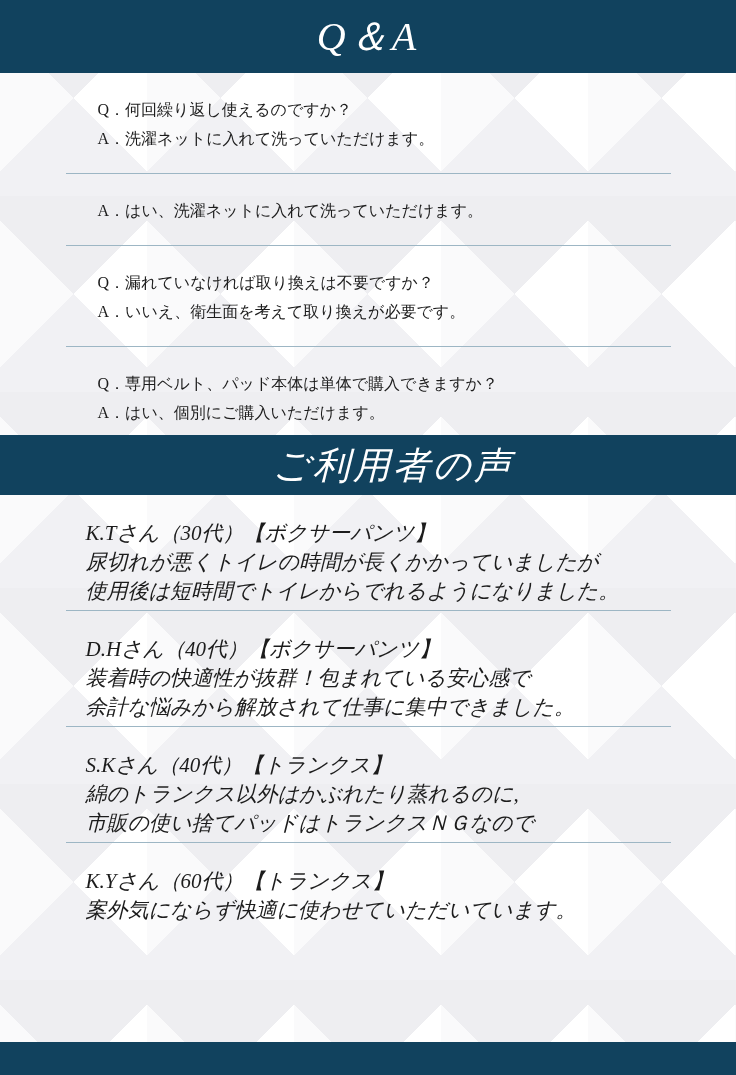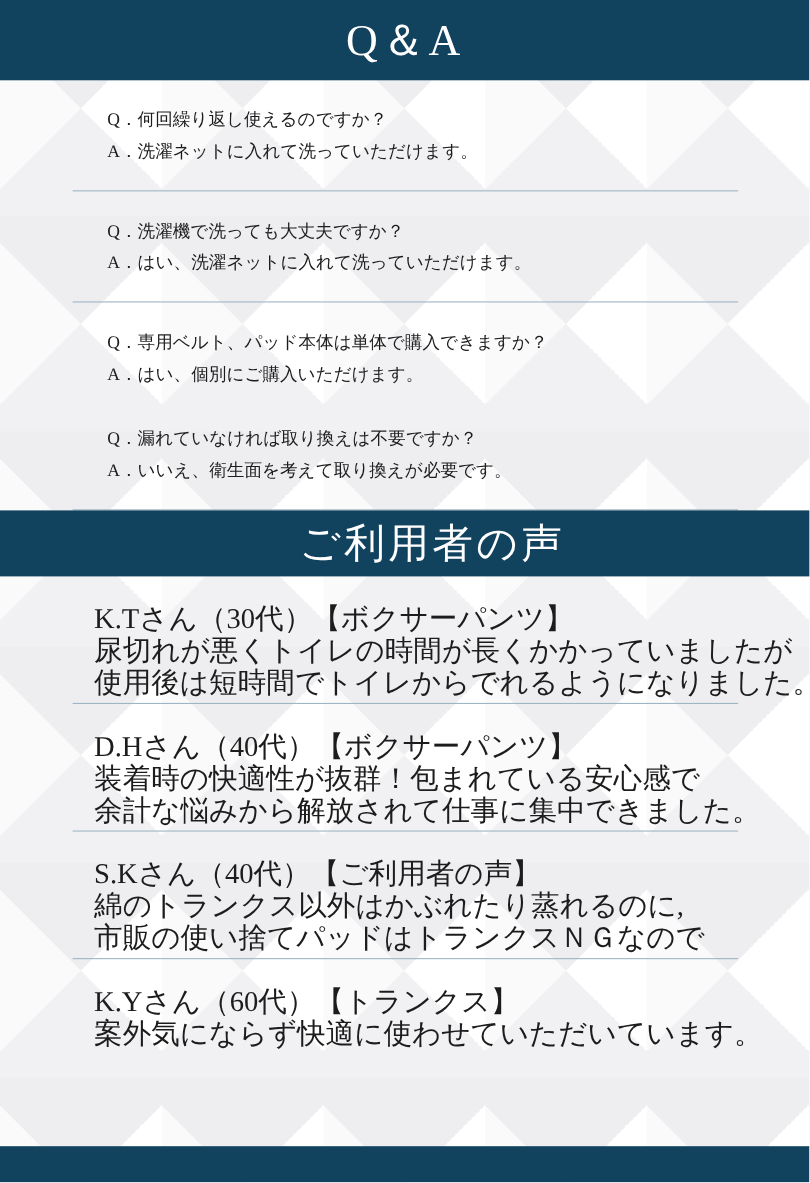--- a/index.html
+++ b/index.html
@@ -25,20 +25,21 @@
   }
 
   
   .band {
     flex: 0 0 auto;
     width: 100%;
     background: #11425e;
     display: flex;
     align-items: center;
     justify-content: center;
+    font-style: italic;
   }
   .band-top    { height: 73px; }
   .band-middle { height: 60px; padding-left: 25px; }
   .band-bottom { height: 33px; margin-top: auto; }
   .band-title {
     margin: 0;
     color: #ffffff;
     font-weight: normal;
     font-size: 40px;
     letter-spacing: 3px;
@@ -63,22 +64,23 @@
   .qa-item.last {
     border-bottom: none;
     padding-bottom: 8px;
   }
   .qa-line { white-space: nowrap; }
 
   
   .voice-item {
     padding: 24px 0 4px 20px;
     border-bottom: 1px solid #9db6c4;
-    font-size: 26px;
+    font-size: 21px;
     line-height: 29px;
+    font-style: italic;
   }
   .voice-item.last { border-bottom: none; }
   .voice-line { white-space: nowrap; }
 </style>
 </head>
 <body>
 
 <div class="page">
 
   <header class="band band-top">
@@ -86,32 +88,31 @@
   </header>
 
   <section>
 
     <div class="qa-item">
       <div class="qa-line"><span>Q．</span><span>何回繰り返し使えるのですか？</span></div>
       <div class="qa-line"><span>A．</span><span>洗濯ネットに入れて洗っていただけます。</span></div>
     </div>
 
     <div class="qa-item">
-      <div class="qa-line"><span>Q．</span><span>洗濯機で洗っても大丈夫ですか？</span></div>
       <div class="qa-line"><span>A．</span><span>はい、洗濯ネットに入れて洗っていただけます。</span></div>
+    </div>
+
+    <div class="qa-item">
+      <div class="qa-line"><span>Q．</span><span>漏れていなければ取り換えは不要ですか？</span></div>
+      <div class="qa-line"><span>A．</span><span>いいえ、衛生面を考えて取り換えが必要です。</span></div>
     </div>
 
     <div class="qa-item last">
       <div class="qa-line"><span>Q．</span><span>専用ベルト、パッド本体は単体で購入できますか？</span></div>
       <div class="qa-line"><span>A．</span><span>はい、個別にご購入いただけます。</span></div>
-    </div>
-
-    <div class="qa-item">
-      <div class="qa-line"><span>Q．</span><span>漏れていなければ取り換えは不要ですか？</span></div>
-      <div class="qa-line"><span>A．</span><span>いいえ、衛生面を考えて取り換えが必要です。</span></div>
     </div>
 
   </section>
 
   <header class="band band-middle">
     <h2 class="band-title">ご利用者の声</h2>
   </header>
 
   <section>
 
@@ -121,21 +122,21 @@
       <div class="voice-line">使用後は短時間でトイレからでれるようになりました。</div>
     </div>
 
     <div class="voice-item">
       <div class="voice-line">D.Hさん（40代）【ボクサーパンツ】</div>
       <div class="voice-line">装着時の快適性が抜群！包まれている安心感で</div>
       <div class="voice-line">余計な悩みから解放されて仕事に集中できました。</div>
     </div>
 
     <div class="voice-item">
-      <div class="voice-line">S.Kさん（40代）【ご利用者の声】</div>
+      <div class="voice-line">S.Kさん（40代）【トランクス】</div>
       <div class="voice-line">綿のトランクス以外はかぶれたり蒸れるのに,</div>
       <div class="voice-line">市販の使い捨てパッドはトランクスＮＧなので</div>
     </div>
 
     <div class="voice-item last">
       <div class="voice-line">K.Yさん（60代）【トランクス】</div>
       <div class="voice-line">案外気にならず快適に使わせていただいています。</div>
     </div>
 
   </section>

